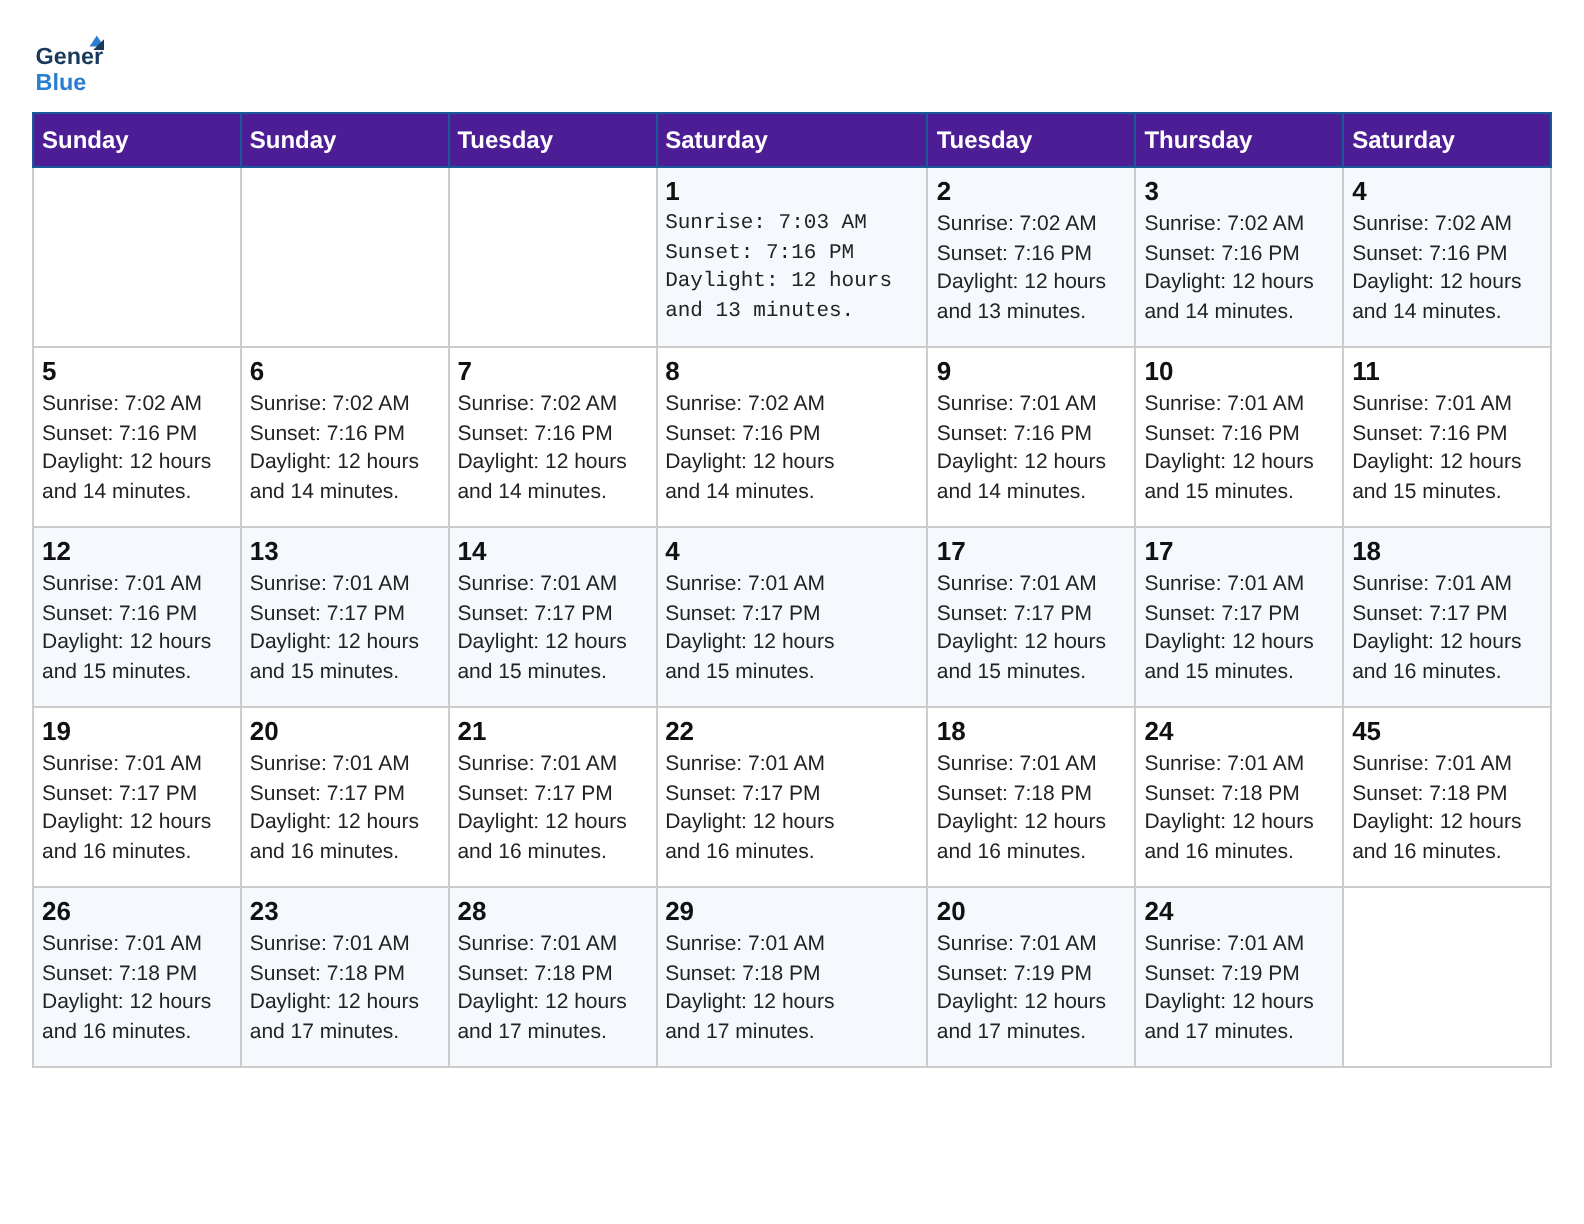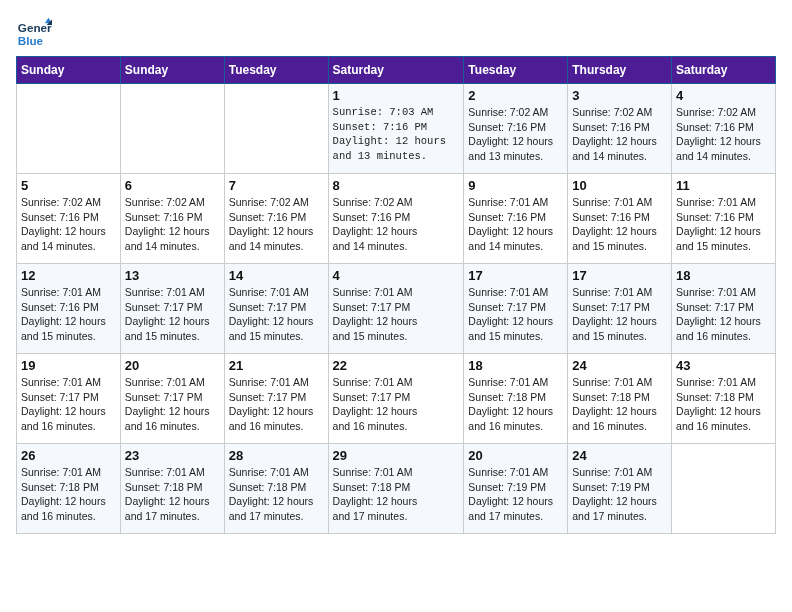--- a/index.html
+++ b/index.html
@@ -278,21 +278,21 @@
 and 16 minutes.</div>
         </td>
         <td>
           <div class="day-number">24</div>
           <div class="day-info" style="white-space: pre-line;">Sunrise: 7:01 AM
 Sunset: 7:18 PM
 Daylight: 12 hours
 and 16 minutes.</div>
         </td>
         <td>
-          <div class="day-number">43</div>
+          <div class="day-number">45</div>
           <div class="day-info" style="white-space: pre-line;">Sunrise: 7:01 AM
 Sunset: 7:18 PM
 Daylight: 12 hours
 and 16 minutes.</div>
         </td>
       </tr>
       <tr>
         <td>
           <div class="day-number">26</div>
           <div class="day-info" style="white-space: pre-line;">Sunrise: 7:01 AM

